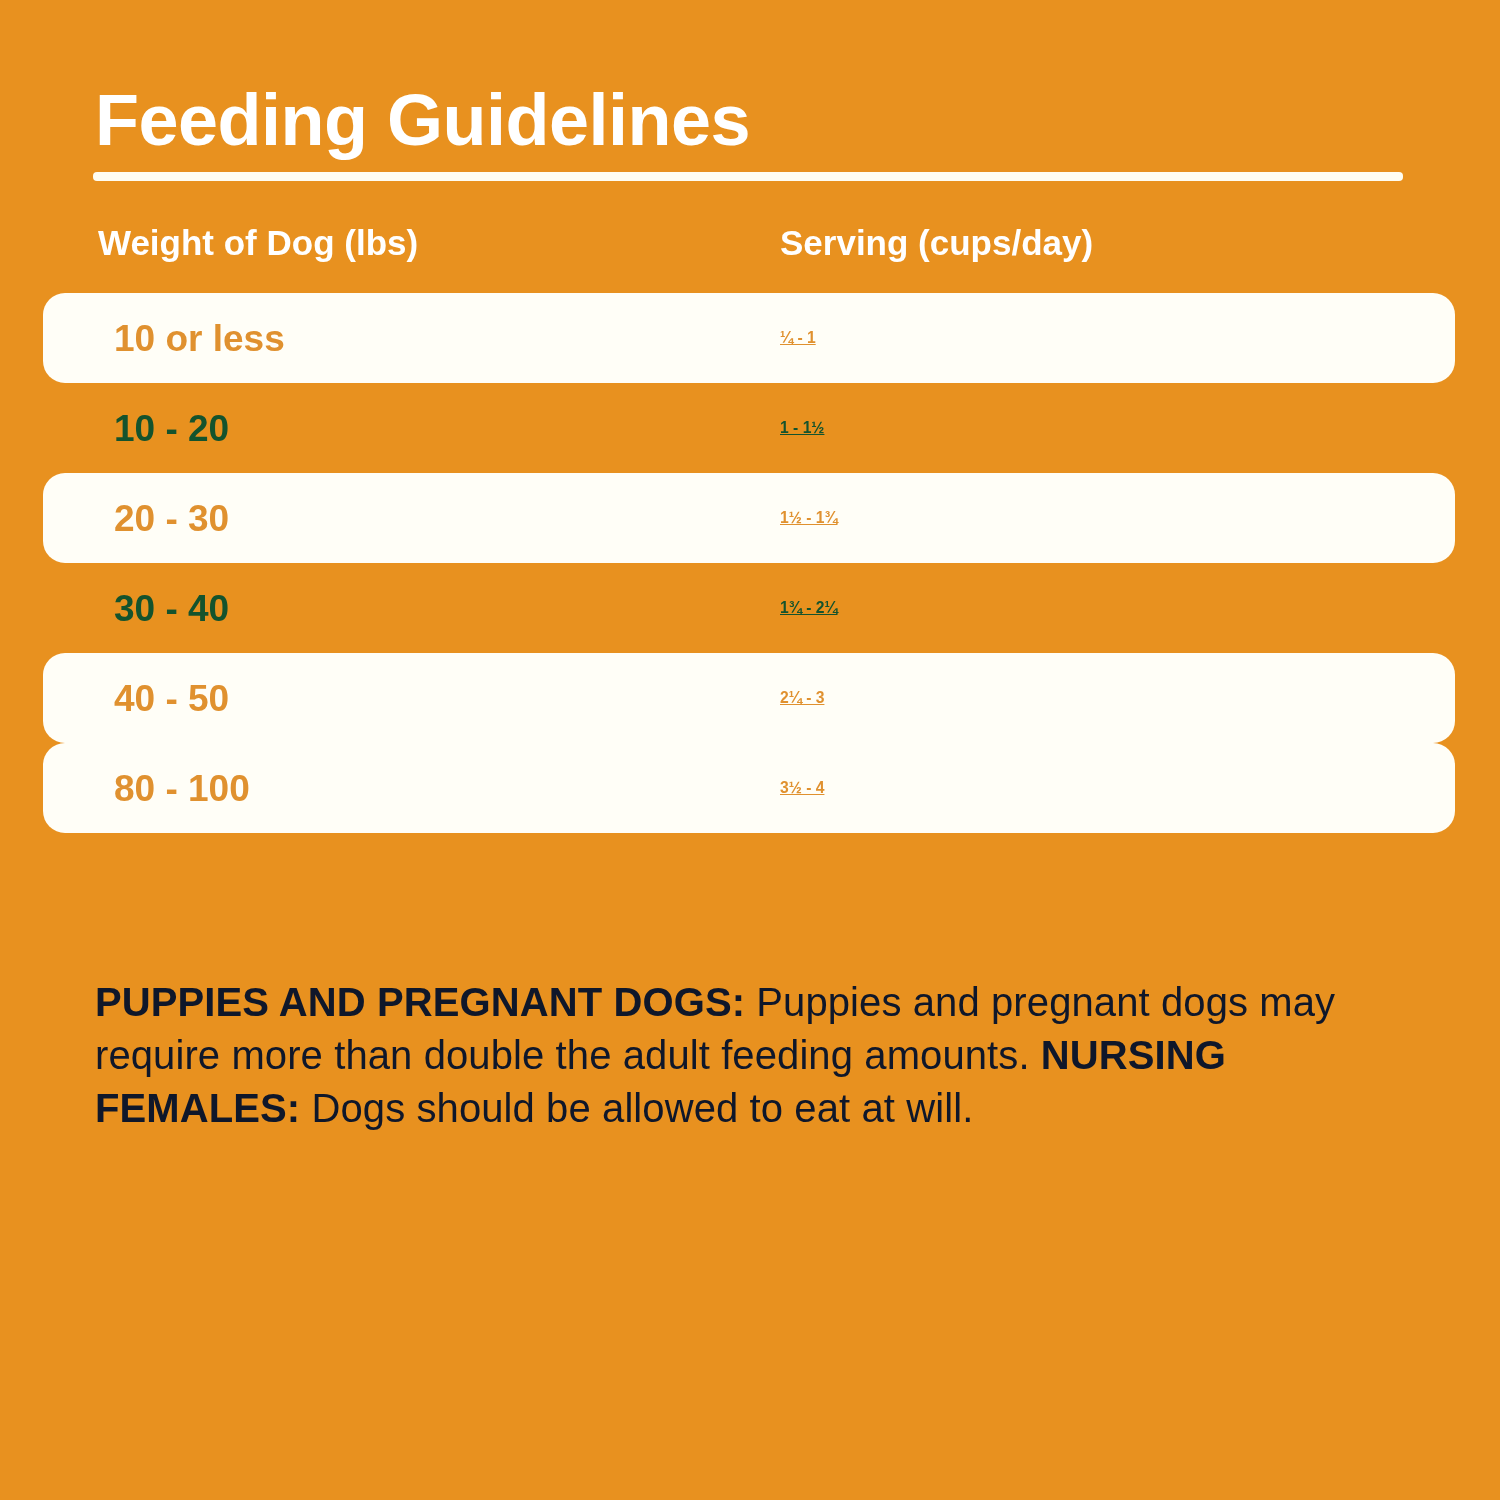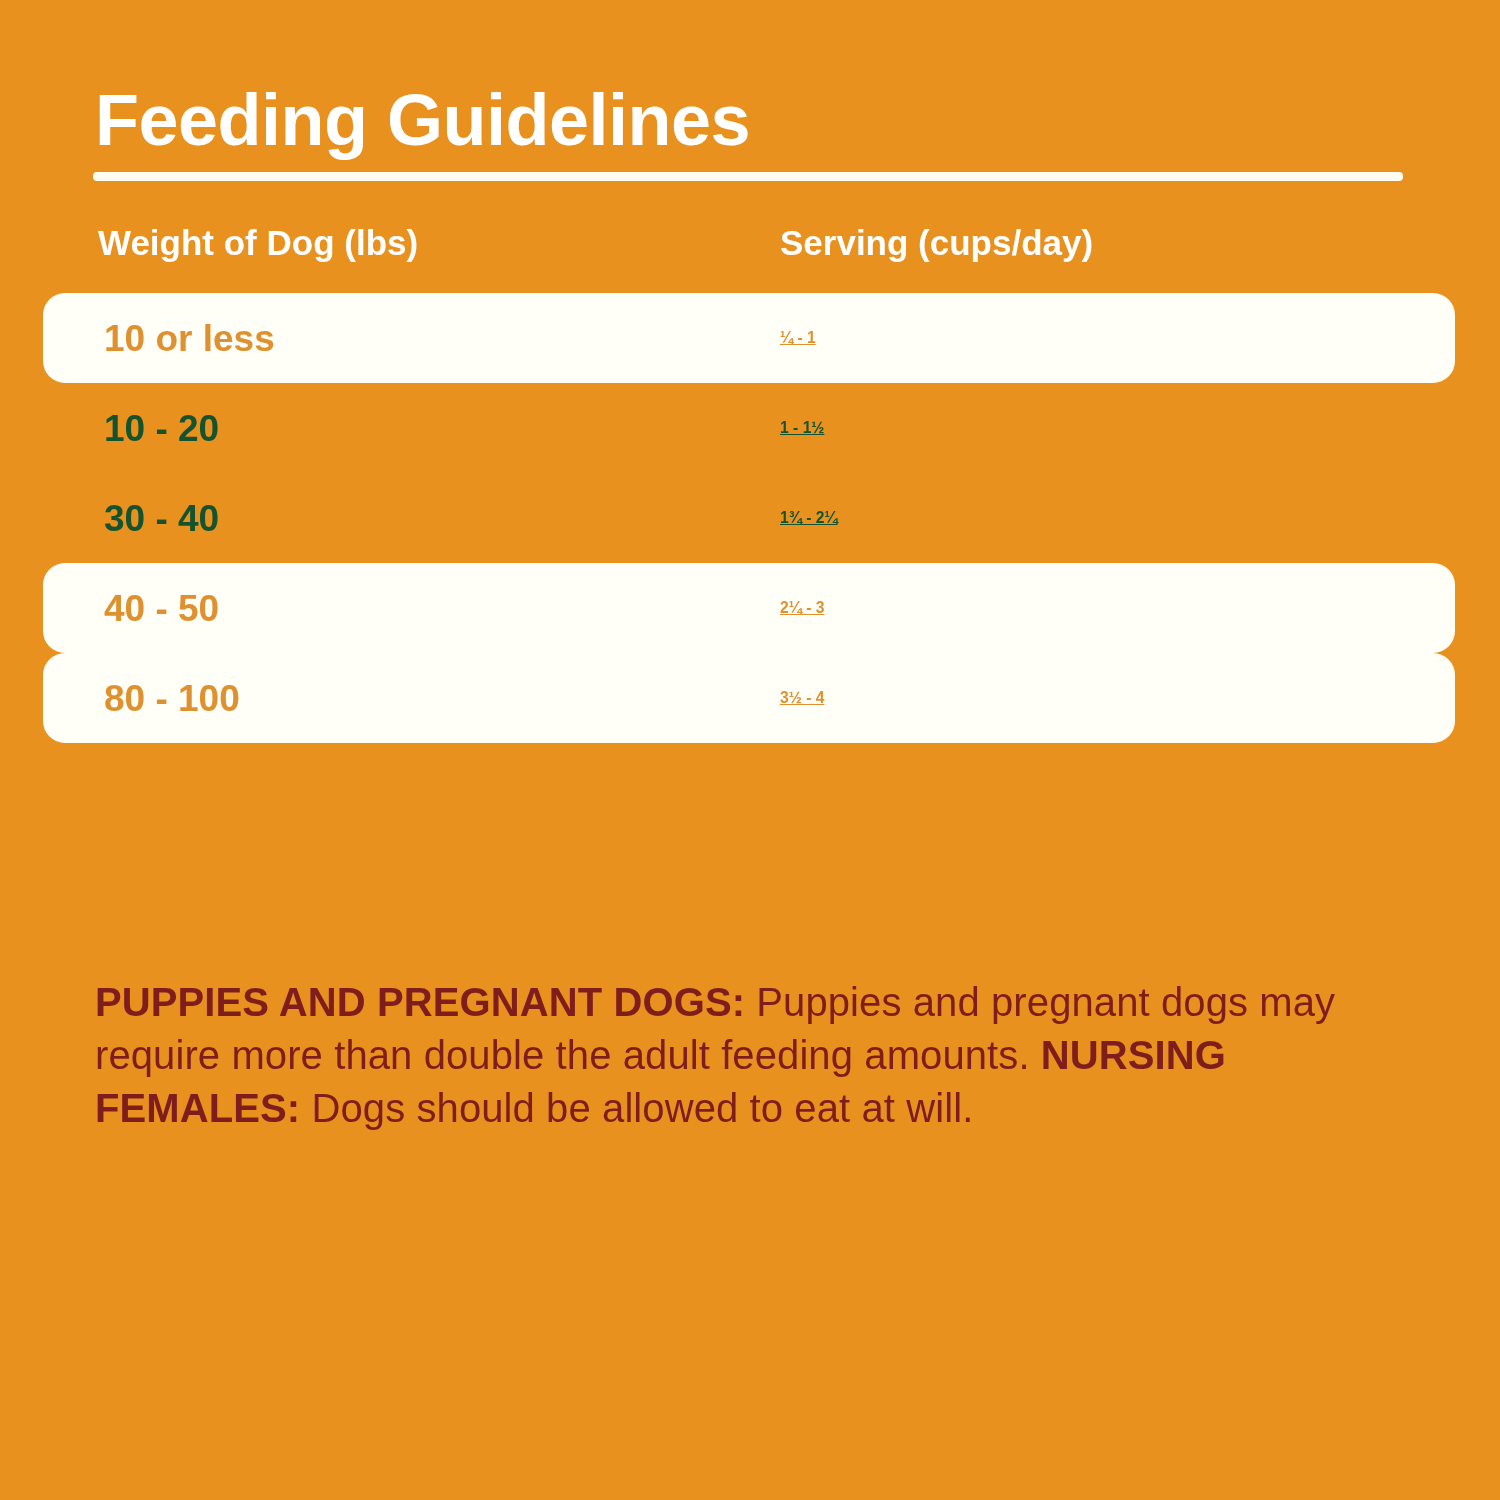--- a/index.html
+++ b/index.html
@@ -94,37 +94,37 @@
     align-items: center;
     font-size: 37px;
     font-weight: bold;
     line-height: 1;
     white-space: nowrap;
     color: #14532d;
   }
   .row.alt .cell {
     color: #E0912F;
   }
-  .cell.c-weight { left: 104px; }
+  .cell.c-weight { left: 114px; }
   .cell.c-serving { left: 780px; text-decoration: underline; }
 
   .frac {
     font-size: 0.98em;
     font-feature-settings: "frac";
   }
 
   
   .note {
     position: absolute;
     left: 95px;
     top: 976px;
     width: 1320px;
     font-size: 40px;
     line-height: 1.33;
-    color: #7f1d1d;
+    color: #0f172a;
     font-weight: normal;
     letter-spacing: 0.1px;
   }
   .note b {
     font-weight: bold;
   }
 </style>
 </head>
 <body>
 
@@ -145,20 +145,25 @@
       <div class="cell c-weight">10 or less</div>
       <div class="cell c-serving frac">¼ - 1</div>
     </div>
 
     <div class="row">
       <div class="row-bg"></div>
       <div class="cell c-weight">10 - 20</div>
       <div class="cell c-serving frac">1 - 1½</div>
     </div>
 
+    <div class="row alt">
+      <div class="row-bg"></div>
+      <div class="cell c-weight">20 - 30</div>
+      <div class="cell c-serving frac">1½ - 1¾</div>
+    </div>
 
     <div class="row">
       <div class="row-bg"></div>
       <div class="cell c-weight">30 - 40</div>
       <div class="cell c-serving frac">1¾ - 2¼</div>
     </div>
 
     <div class="row alt">
       <div class="row-bg"></div>
       <div class="cell c-weight">40 - 50</div>

